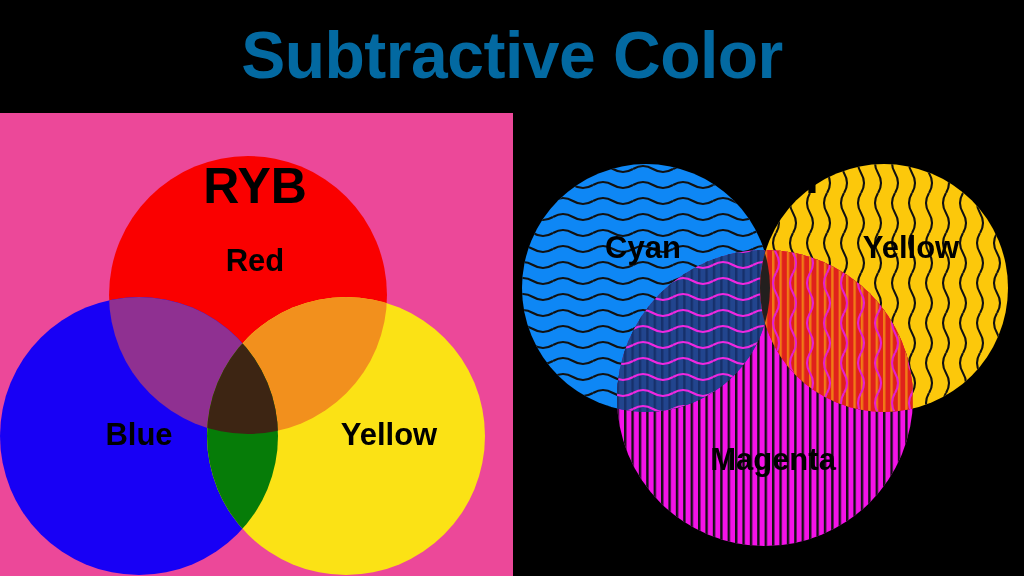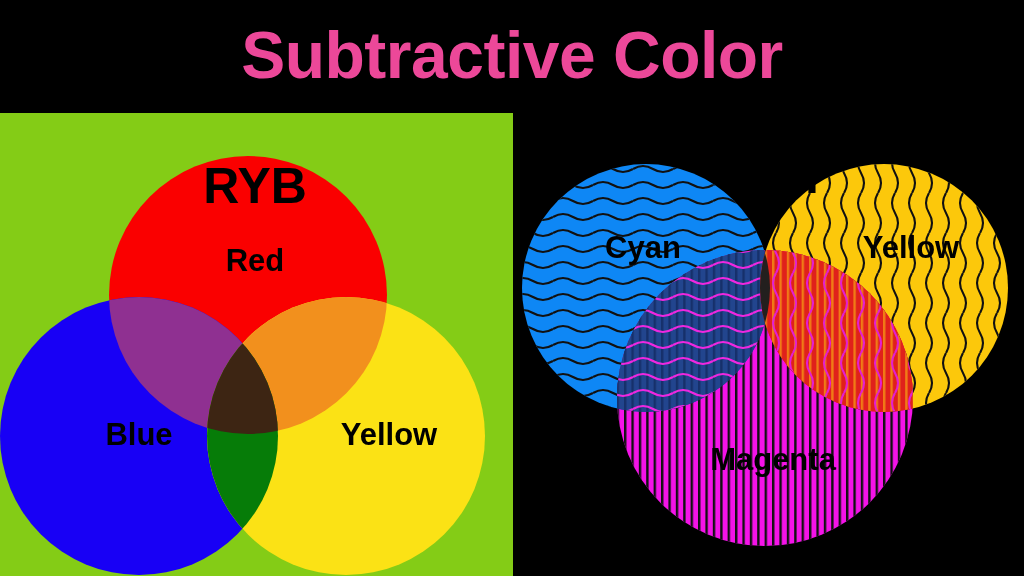--- a/index.html
+++ b/index.html
@@ -24,38 +24,38 @@
     left: 0;
     top: 0;
     width: 1024px;
     height: 113px;
     background: #000000;
     display: flex;
     align-items: center;
     justify-content: center;
   }
   #page-title {
-    color: #ec4899;
+    color: #0369a1;
     font-family: "Liberation Sans", sans-serif;
     font-size: 66px;
     font-weight: bold;
     letter-spacing: -0.5px;
     line-height: 1;
     white-space: nowrap;
     margin-top: -4px;
   }
 
   
   #ryb-panel {
     position: absolute;
     left: 0;
     top: 113px;
     width: 513px;
     height: 463px;
-    background: #84cc16;
+    background: #ec4899;
     overflow: hidden;
   }
   #ryb-svg, #cmy-svg {
     display: block;
   }
 
   
   #cmy-panel {
     position: absolute;
     left: 513px;

